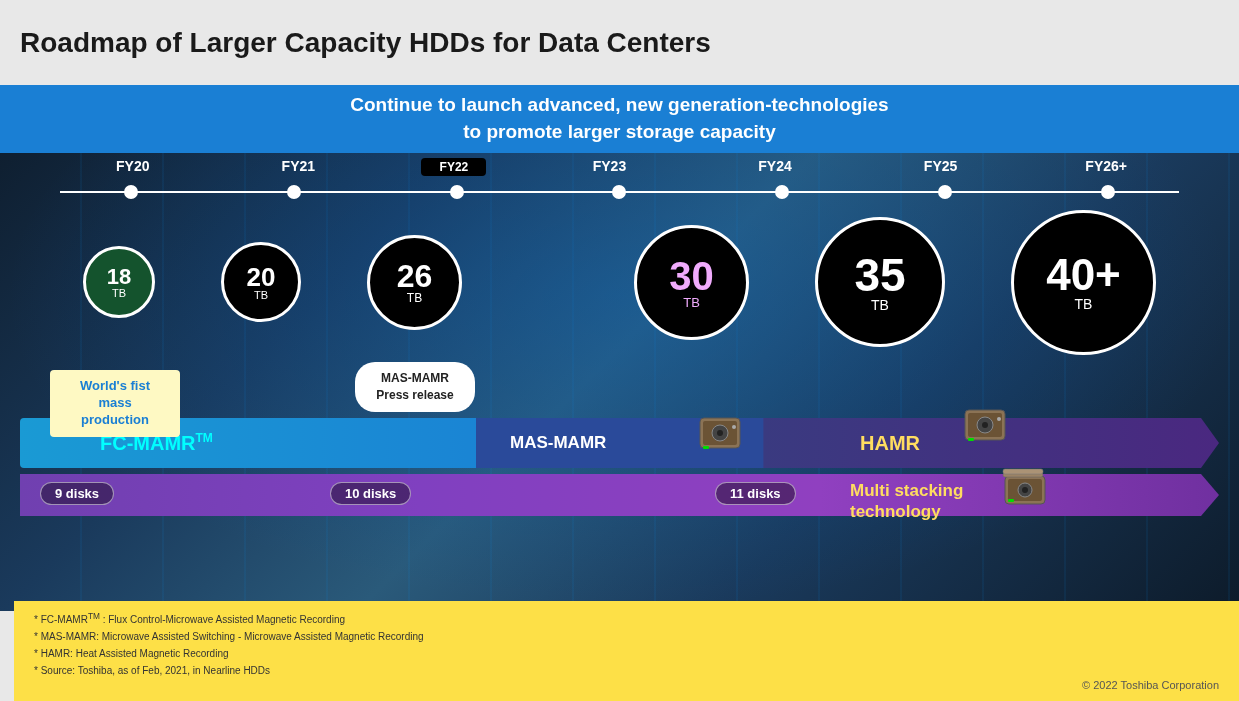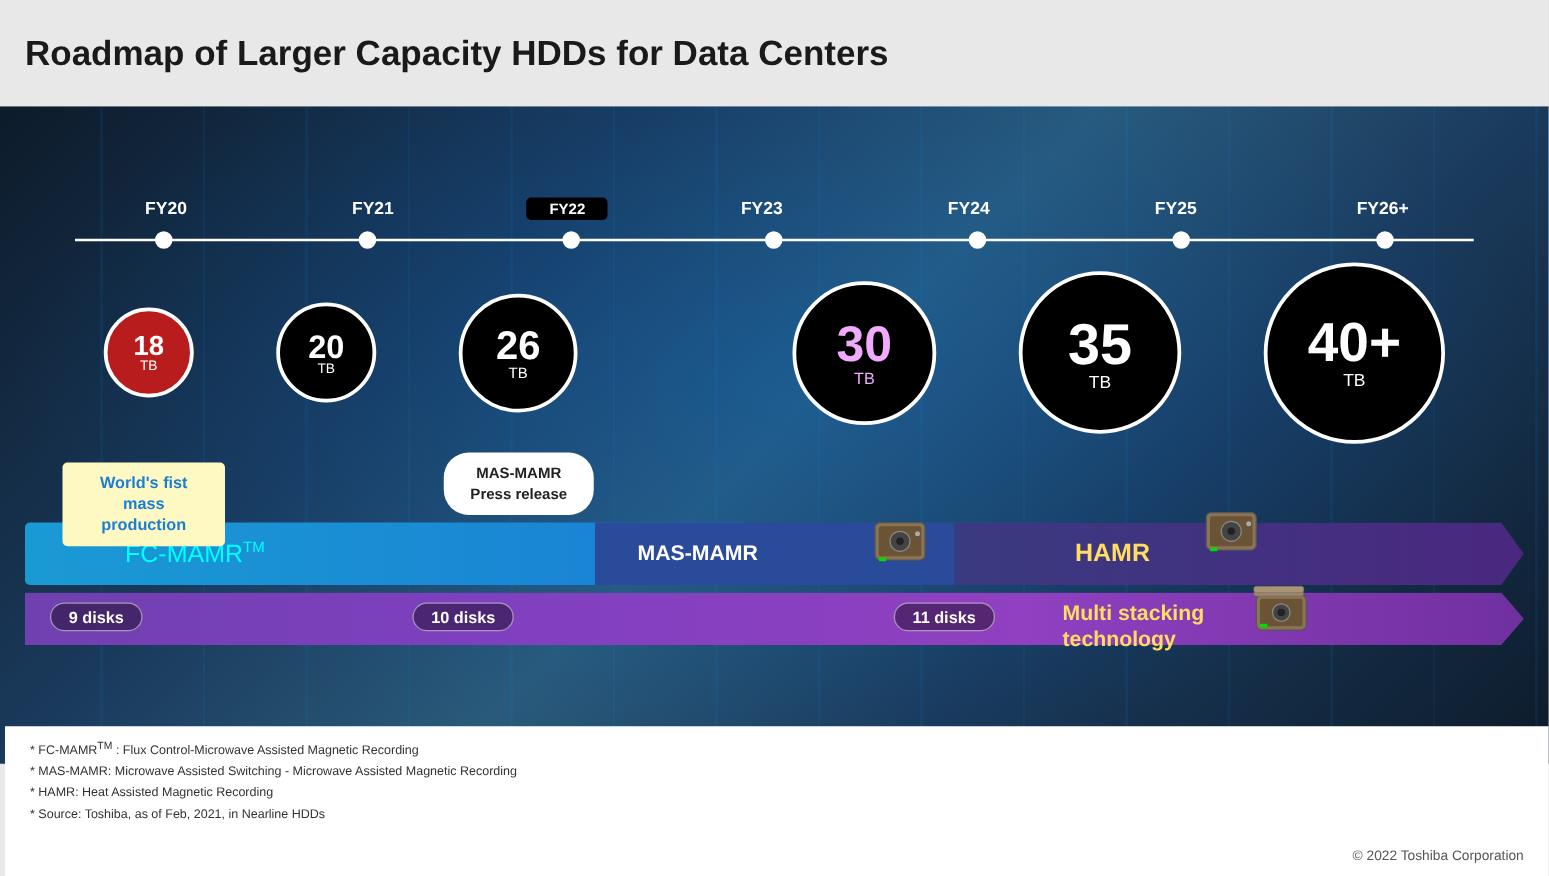--- a/index.html
+++ b/index.html
@@ -107,23 +107,23 @@
       font-weight: bold;
       text-align: center;
       padding: 8px 16px;
       line-height: 1.3;
       width: 120px;
     }
 
     
     .footer {
       position: absolute;
-      bottom: 0; left: 4px; right: 0;
-      height: 120px;
-      background: #ffffff;
+      bottom: 0; left: 14px; right: 0;
+      height: 100px;
+      background: #fde047;
       padding: 8px 20px;
       z-index: 3;
     }
     .footer-notes {
       font-size: 10px;
       color: #333;
       line-height: 1.7;
     }
     .footer-copy {
       position: absolute;
@@ -137,20 +137,26 @@
 <body>
 
 <div class="page">
 
   <div class="bg-datacenter"></div>
 
   <div class="header">
     <h1 class="main-title">Roadmap of Larger Capacity HDDs for Data Centers</h1>
   </div>
 
+  <div class="subtitle-bar">
+    <div class="subtitle-text">
+      <span>Continue to launch advanced, new generation-technologies</span><br>
+      <span>to promote larger storage capacity</span>
+    </div>
+  </div>
 
   <div style="position:absolute;top:158px;left:0;right:0;z-index:6;">
 
     <div style="display:flex;justify-content:space-around;padding:0 50px;margin-bottom:6px;">
       <div style="color:white;font-size:14px;font-weight:bold;text-align:center;width:85px;">FY20</div>
       <div style="color:white;font-size:14px;font-weight:bold;text-align:center;width:85px;">FY21</div>
       <div style="background:black;color:white;font-size:12px;font-weight:bold;text-align:center;width:65px;border-radius:4px;padding:2px 6px;">FY22</div>
       <div style="color:white;font-size:14px;font-weight:bold;text-align:center;width:85px;">FY23</div>
       <div style="color:white;font-size:14px;font-weight:bold;text-align:center;width:85px;">FY24</div>
       <div style="color:white;font-size:14px;font-weight:bold;text-align:center;width:85px;">FY25</div>
@@ -166,21 +172,21 @@
         <div style="width:14px;height:14px;background:white;border-radius:50%;border:2px solid white;flex-shrink:0;"></div>
         <div style="width:14px;height:14px;background:white;border-radius:50%;border:2px solid white;flex-shrink:0;"></div>
         <div style="width:14px;height:14px;background:white;border-radius:50%;border:2px solid white;flex-shrink:0;"></div>
         <div style="width:14px;height:14px;background:white;border-radius:50%;border:2px solid white;flex-shrink:0;"></div>
         <div style="width:14px;height:14px;background:white;border-radius:50%;border:2px solid white;flex-shrink:0;"></div>
       </div>
     </div>
 
     <div style="position:relative;height:160px;margin:0 20px;display:flex;justify-content:space-around;align-items:center;padding:0 30px;">
 
-      <div style="display:flex;flex-direction:column;align-items:center;justify-content:center;background:#b91c1c;border-radius:50%;border:3px solid white;color:white;text-align:left;width:72px;height:72px;flex-shrink:0;">
+      <div style="display:flex;flex-direction:column;align-items:center;justify-content:center;background:#14532d;border-radius:50%;border:3px solid white;color:white;text-align:left;width:72px;height:72px;flex-shrink:0;">
         <span style="font-size:22px;font-weight:bold;line-height:1;">18</span>
         <span style="font-size:11px;line-height:1;">TB</span>
       </div>
 
       <div style="display:flex;flex-direction:column;align-items:center;justify-content:center;background:black;border-radius:50%;border:3px solid white;color:white;text-align:center;width:80px;height:80px;flex-shrink:0;">
         <span style="font-size:26px;font-weight:bold;line-height:1;">20</span>
         <span style="font-size:11px;line-height:1;">TB</span>
       </div>
 
       <div style="display:flex;flex-direction:column;align-items:center;justify-content:center;background:black;border-radius:50%;border:3px solid white;color:white;text-align:center;width:95px;height:95px;flex-shrink:0;">
@@ -216,21 +222,21 @@
   </div>
 
   <div style="position:absolute;top:418px;left:20px;right:20px;height:50px;z-index:4;">
 
     <div style="position:absolute;top:0;left:0;width:48%;height:100%;background:linear-gradient(90deg,#1a9ad4,#1a7fd4);border-radius:4px 0 0 4px;"></div>
 
     <div style="position:absolute;top:0;left:38%;width:30%;height:100%;background:#2a4a9a;"></div>
 
     <div style="position:absolute;top:0;left:62%;right:0;height:100%;background:linear-gradient(90deg,#3a3a80,#4a2880);clip-path:polygon(0 0, calc(100% - 18px) 0, 100% 50%, calc(100% - 18px) 100%, 0 100%);"></div>
 
-    <div style="position:absolute;top:50%;left:80px;transform:translateY(-50%);color:#00ffff;font-size:20px;font-weight:normal;z-index:5;">FC-MAMR<span style="font-size:12px;vertical-align:super;">TM</span></div>
+    <div style="position:absolute;top:50%;left:80px;transform:translateY(-50%);color:#00ffff;font-size:20px;font-weight:bold;z-index:5;">FC-MAMR<span style="font-size:12px;vertical-align:super;">TM</span></div>
     <div style="position:absolute;top:50%;left:490px;transform:translateY(-50%);color:white;font-size:17px;font-weight:bold;z-index:5;">MAS-MAMR</div>
     <div style="position:absolute;top:50%;left:840px;transform:translateY(-50%);color:#ffdd60;font-size:20px;font-weight:bold;z-index:5;">HAMR</div>
   </div>
 
   <div style="position:absolute;top:408px;left:695px;z-index:7;width:50px;height:50px;">
     <svg viewBox="0 0 50 50" width="50" height="50">
       <rect x="5" y="10" width="40" height="30" rx="4" fill="#8B7355" stroke="#555" stroke-width="1"></rect>
       <rect x="8" y="13" width="34" height="24" rx="2" fill="#6B5335"></rect>
       <circle cx="25" cy="25" r="8" fill="#444" stroke="#888" stroke-width="1"></circle>
       <circle cx="25" cy="25" r="3" fill="#222"></circle>

